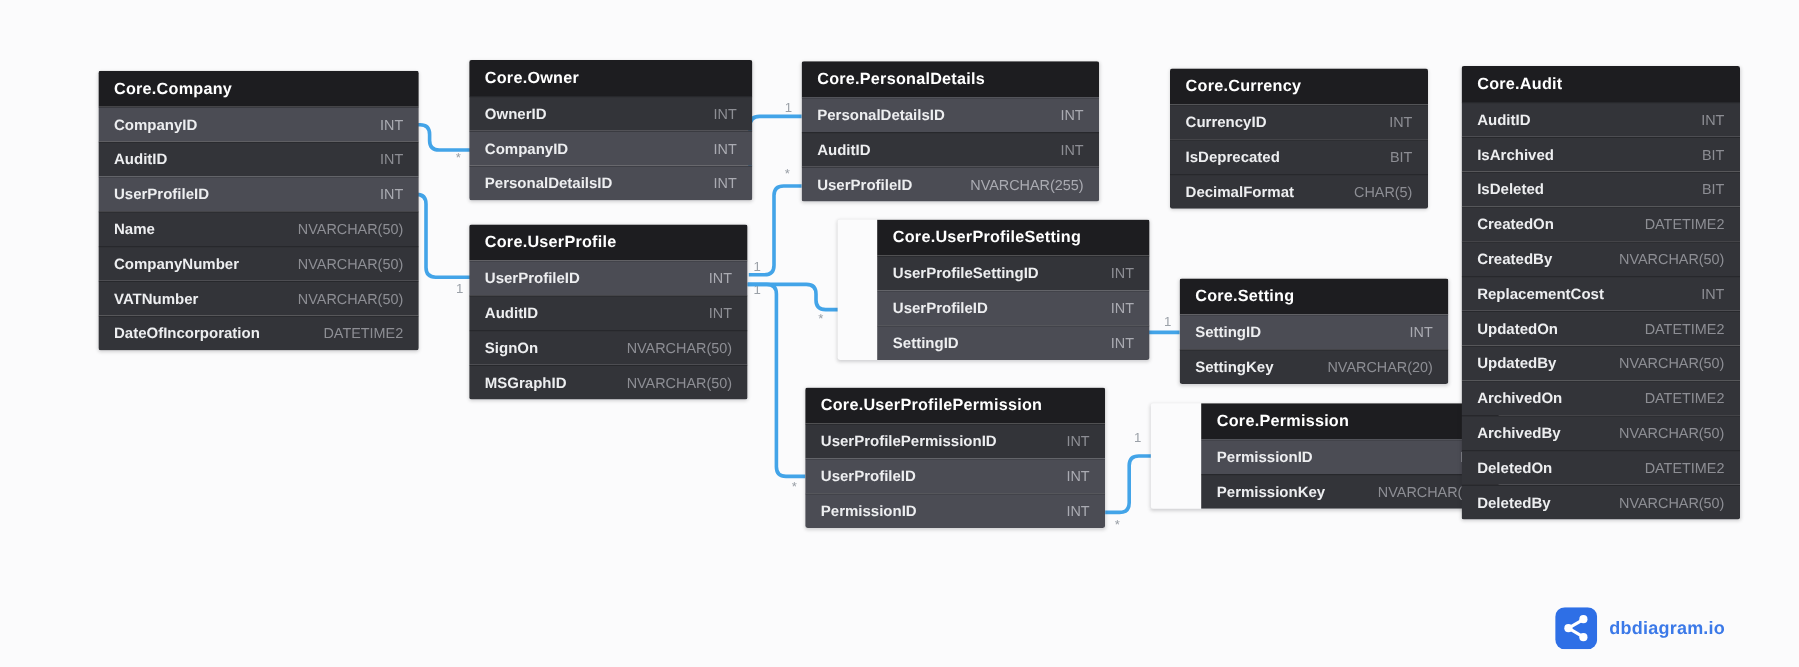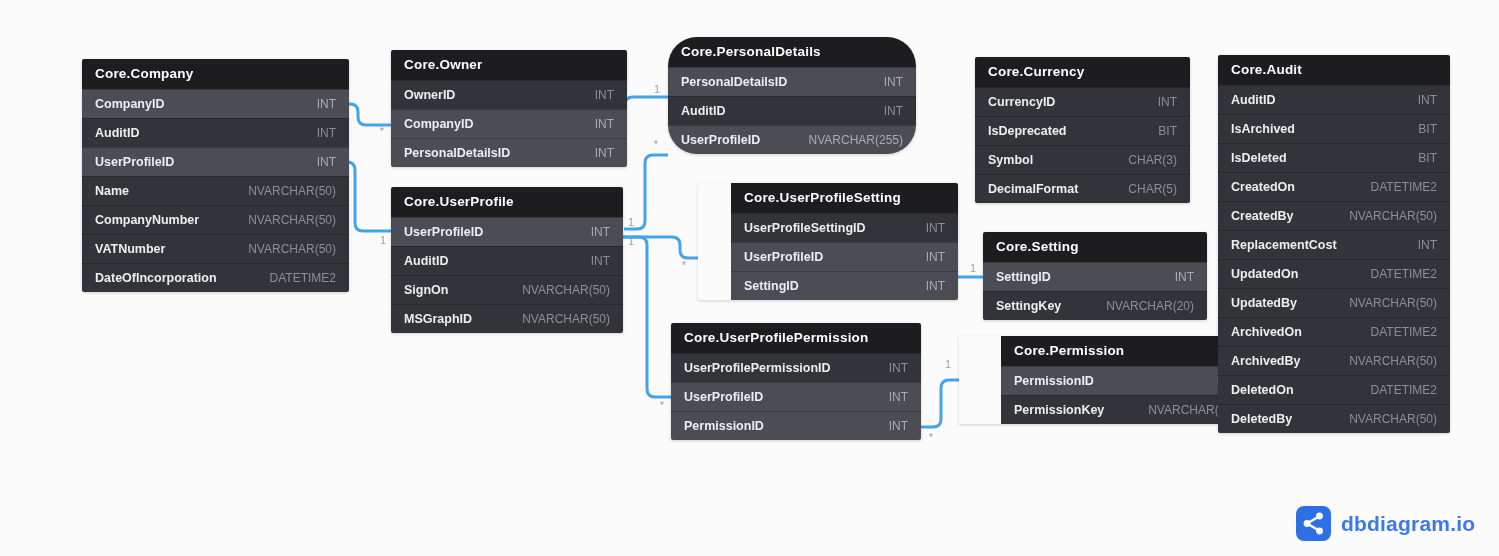--- a/index.html
+++ b/index.html
@@ -14,21 +14,21 @@
            align-items:center;padding:0 13px;background:var(--row-bg);
            border-top:1px solid rgba(0,0,0,.22);box-sizing:border-box;white-space:nowrap;}
   .tbl-row.hl{background:var(--row-highlight-bg);}
   .fname{font-size:12.5px;font-weight:700;color:var(--field-text);}
   .ftype{font-size:12px;color:var(--type-text);margin-left:18px;}
   .tbl-row.hl .ftype{color:var(--type-text-highlight);}
   .card-label{font-size:11px;fill:var(--cardinality);font-family:"Liberation Sans",sans-serif;}
   .brand{position:absolute;left:1296px;top:506px;z-index:3;display:flex;
          align-items:center;gap:10px;cursor:pointer;}
   .brand-icon{width:35px;height:35px;display:block;}
-  .brand-text{font-size:21px;font-weight:700;color:var(--brand-text);letter-spacing:.2px;}
+  .brand-text{font-size:15px;font-weight:700;color:var(--brand-text);letter-spacing:.2px;}
 </style>
 </head>
 <body>
 
 <div class="canvas" id="canvas" style="background: rgb(251, 251, 252);">
   <svg id="wires" width="1499" height="556" viewBox="0 0 1499 556">
       <path d="M318 104 H350 Q358 104 358 112 V117 Q358 125 366 125 H392" fill="none" stroke="#43a4e8" stroke-width="3"></path>
       <text x="327" y="98" text-anchor="middle" class="card-label">1</text>
       <text x="382" y="135" text-anchor="middle" class="card-label">*</text>
       <path d="M318 162 H347 Q355 162 355 170 V223 Q355 231 363 231 H392" fill="none" stroke="#43a4e8" stroke-width="3"></path>
@@ -92,21 +92,21 @@
         </div>
         <div class="tbl-row hl">
           <span class="fname">CompanyID</span>
           <span class="ftype">INT</span>
         </div>
         <div class="tbl-row hl">
           <span class="fname">PersonalDetailsID</span>
           <span class="ftype">INT</span>
         </div>
       </div>
-      <div class="db-table" style="left: 668px; top: 37px; width: 248px; border-radius: 29px;">
+      <div class="db-table" style="left: 668px; top: 51px; width: 248px;">
         <div class="tbl-header">Core.PersonalDetails</div>
         <div class="tbl-row hl">
           <span class="fname">PersonalDetailsID</span>
           <span class="ftype">INT</span>
         </div>
         <div class="tbl-row">
           <span class="fname">AuditID</span>
           <span class="ftype">INT</span>
         </div>
         <div class="tbl-row hl">
@@ -165,24 +165,20 @@
       </div>
       <div class="db-table" style="left: 975px; top: 57px; width: 215px;">
         <div class="tbl-header">Core.Currency</div>
         <div class="tbl-row">
           <span class="fname">CurrencyID</span>
           <span class="ftype">INT</span>
         </div>
         <div class="tbl-row">
           <span class="fname">IsDeprecated</span>
           <span class="ftype">BIT</span>
-        </div>
-        <div class="tbl-row">
-          <span class="fname">Symbol</span>
-          <span class="ftype">CHAR(3)</span>
         </div>
         <div class="tbl-row">
           <span class="fname">DecimalFormat</span>
           <span class="ftype">CHAR(5)</span>
         </div>
       </div>
       <div class="db-table" style="left: 983px; top: 232px; width: 224px;">
         <div class="tbl-header">Core.Setting</div>
         <div class="tbl-row hl">
           <span class="fname">SettingID</span>

